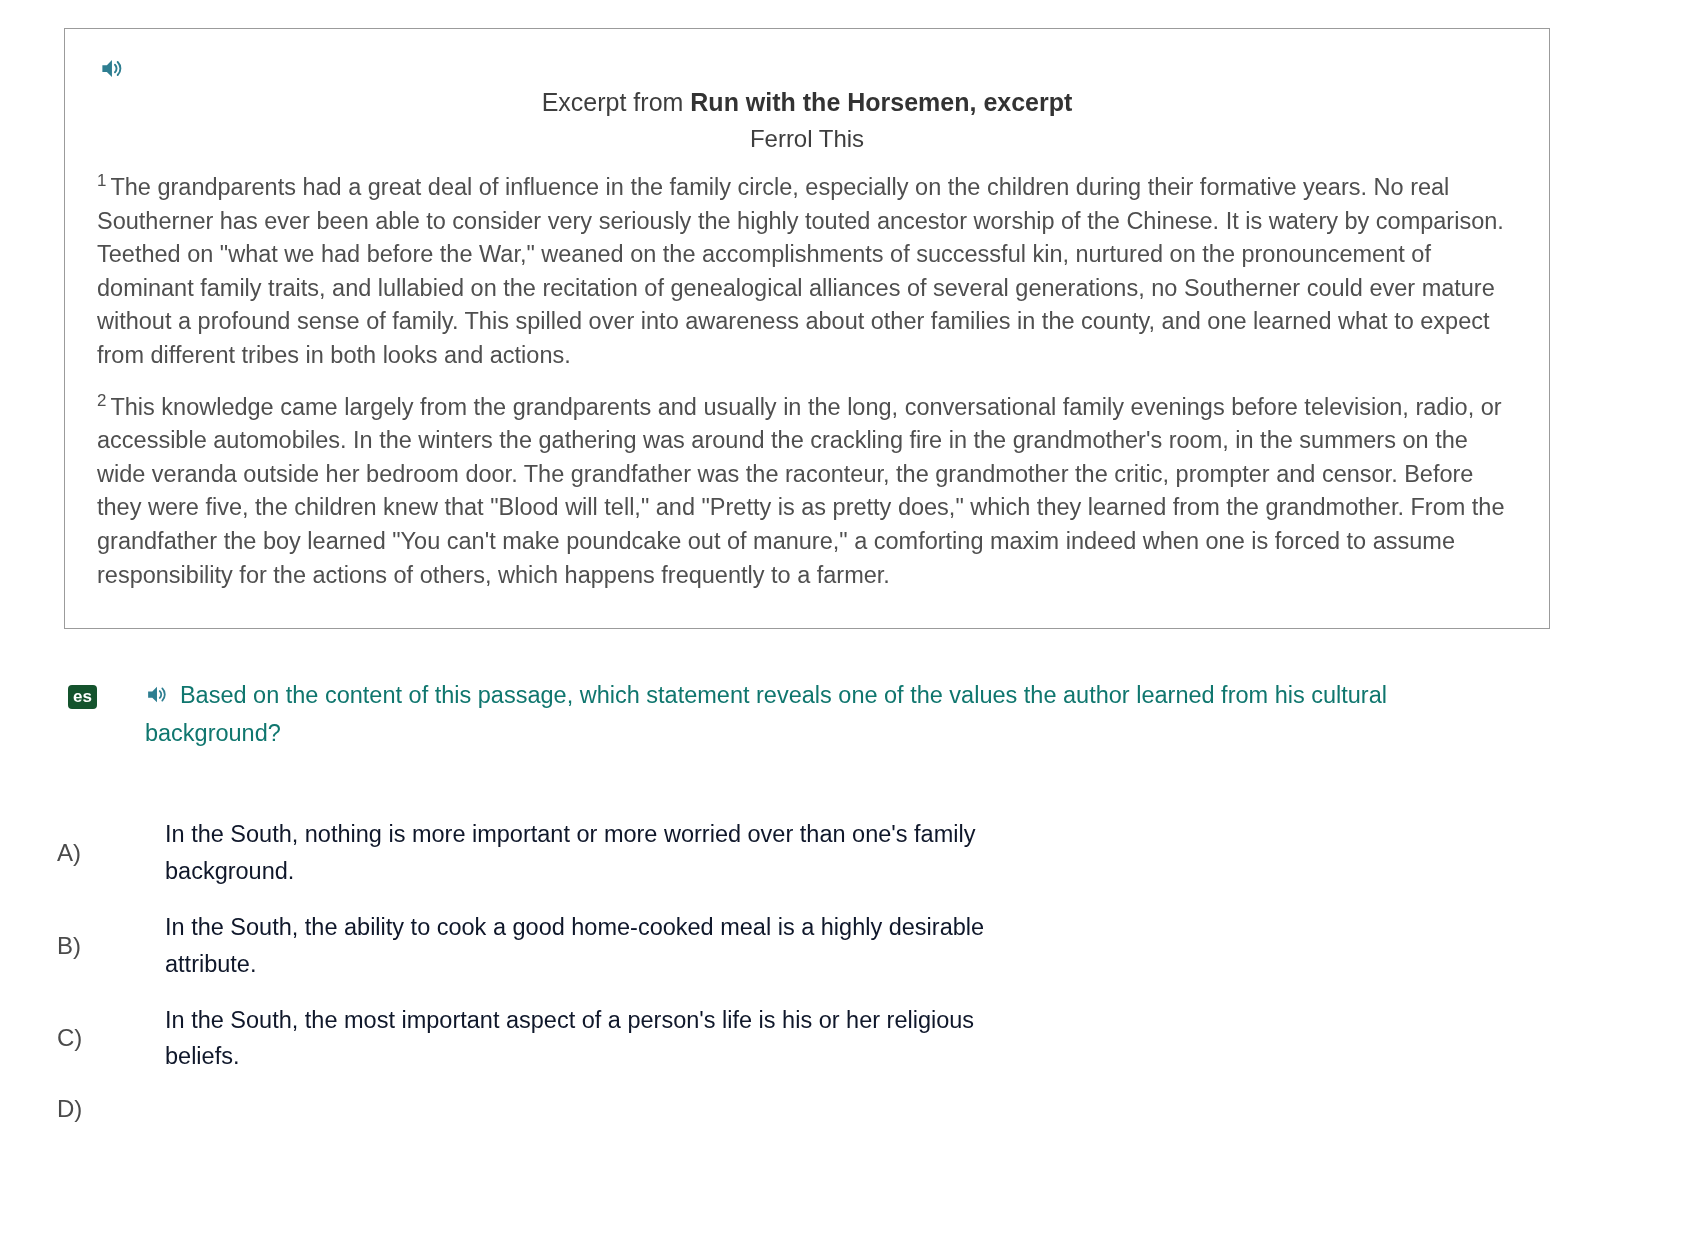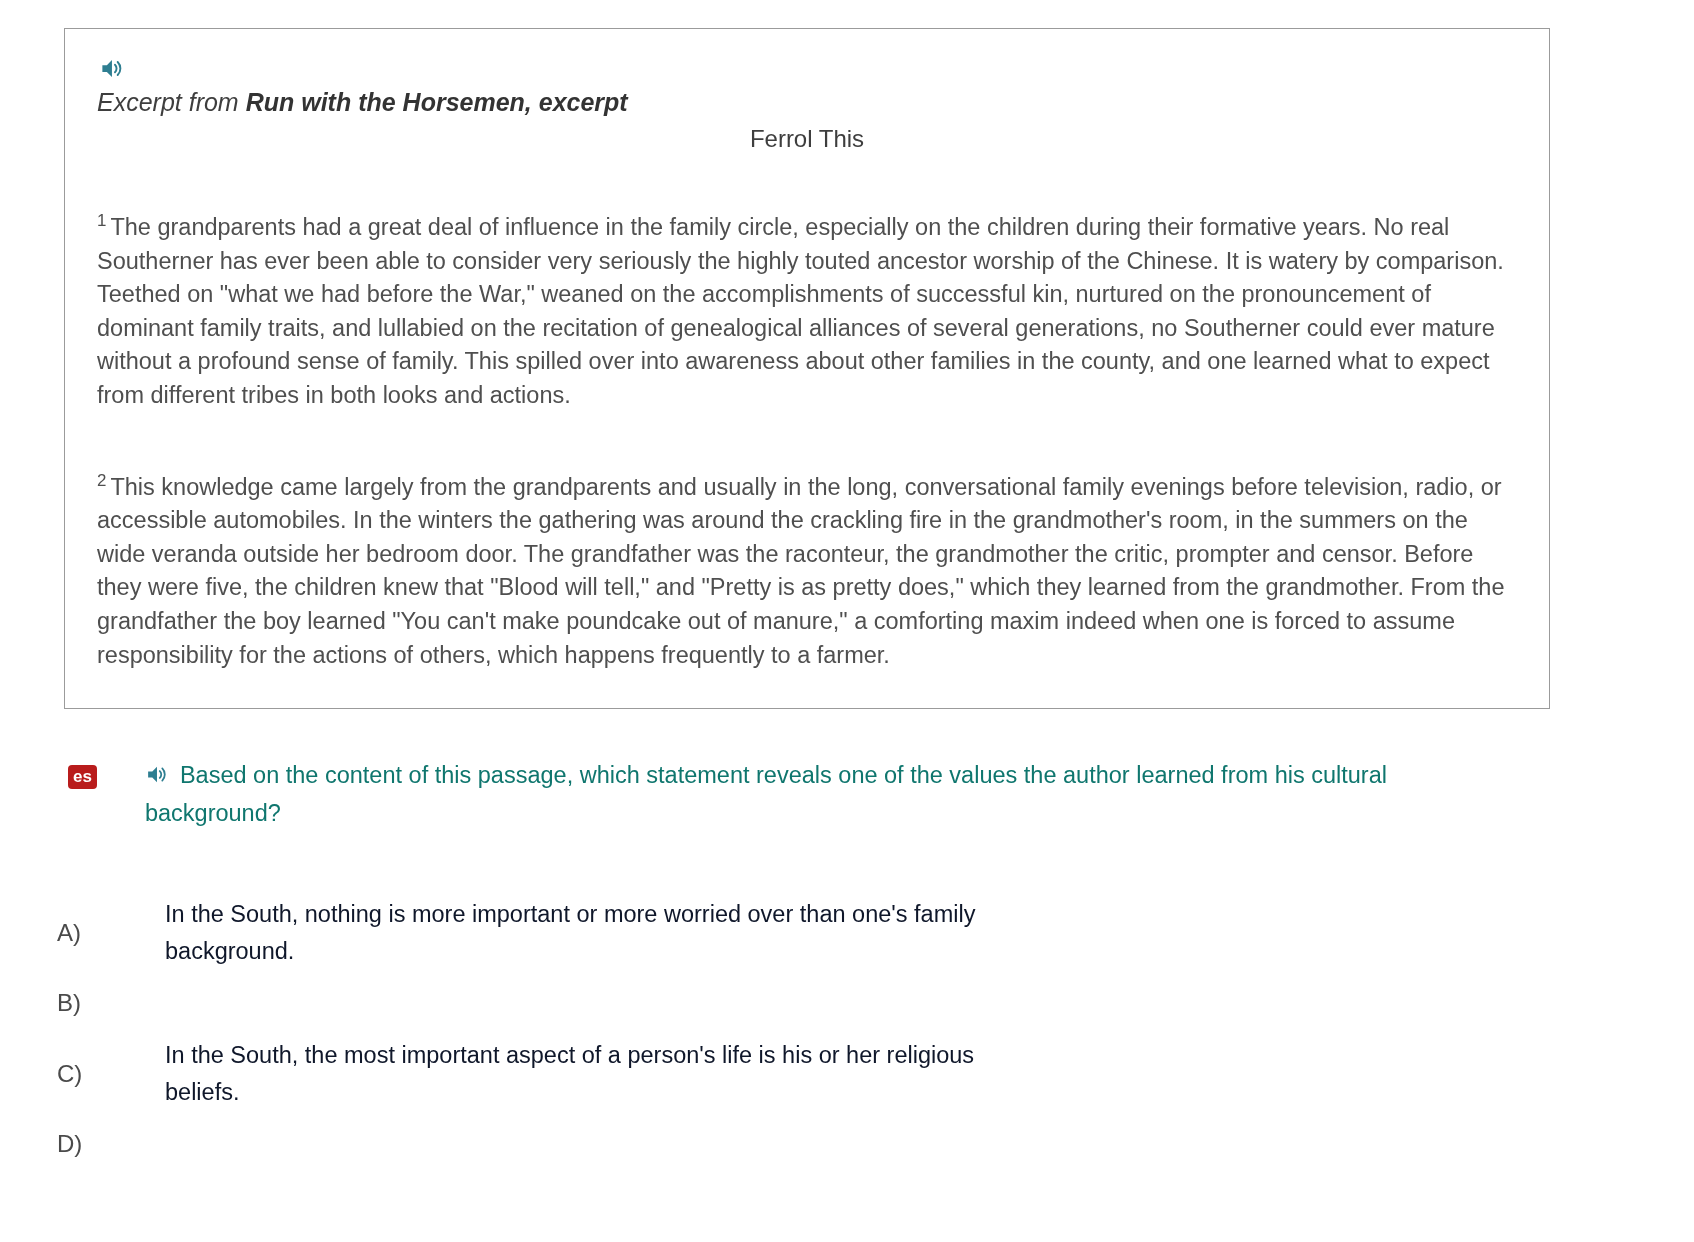--- a/index.html
+++ b/index.html
@@ -14,39 +14,39 @@
     border:1px solid #9b9b9b;
     padding:26px 32px 36px 32px;
     background:#ffffff;
   }
   .audio-btn {
     display:inline-flex; align-items:center; justify-content:center;
     color:#2e7e91; cursor:pointer;
   }
   .passage-audio { margin-left:2px; }
   .passage-title {
-    text-align:left; font-size:25px; color:#3e3e3e; margin-top:2px;font-style:italic;
+    text-align:center; font-size:25px; color:#3e3e3e; margin-top:2px;
   }
   .passage-title strong { font-weight:bold; color:#333333; }
   .passage-author {
     text-align:center; font-size:24px; color:#3e3e3e; margin-top:8px;
   }
   .passage-paragraph {
-    font-size:23.5px; line-height:1.43; color:#4f4f4f; margin-top:58px;
+    font-size:23.5px; line-height:1.43; color:#4f4f4f; margin-top:18px;
   }
   .passage-paragraph sup {
     font-size:0.72em; vertical-align:super; line-height:0; margin-right:4px;
   }
   .question-row {
     display:flex; align-items:flex-start;
     margin:50px 0 0 68px;
   }
   .es-badge {
     flex:none;
-    background:#b91c1c; color:#ffffff;
+    background:#14532d; color:#ffffff;
     font-weight:bold; font-size:17px;
     padding:3px 5px 4px 5px; border-radius:4px;
     line-height:1; margin-top:6px; cursor:pointer;
   }
   .question-body {
     margin-left:48px; max-width:1365px;
     font-size:23.5px; line-height:1.43; color:#0f766e;
   }
   .q-audio { vertical-align:-4px; margin-right:10px; }
   .choices { margin:66px 0 0 57px; }
@@ -100,20 +100,21 @@
     </div>
   </div>
 
   <div class="choices">
     <div class="choice">
       <span class="choice-label">A)</span>
       <span class="choice-text">In the South, nothing is more important or more worried over than one's family background.</span>
     </div>
     <div class="choice">
       <span class="choice-label">B)</span>
+      <span class="choice-text">In the South, the ability to cook a good home-cooked meal is a highly desirable attribute.</span>
     </div>
     <div class="choice">
       <span class="choice-label">C)</span>
       <span class="choice-text">In the South, the most important aspect of a person's life is his or her religious beliefs.</span>
     </div>
     <div class="choice">
       <span class="choice-label">D)</span>
     </div>
   </div>
 

